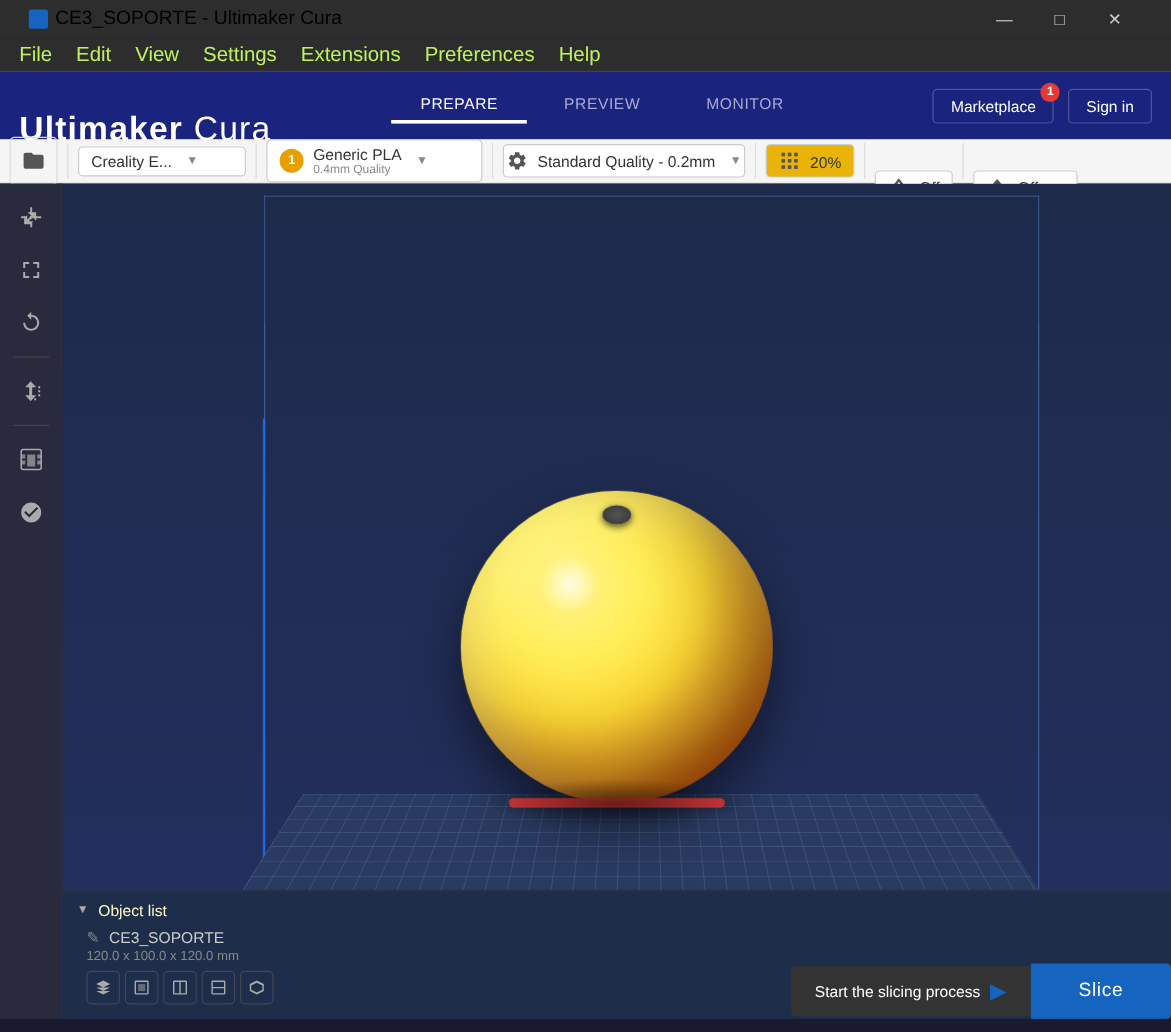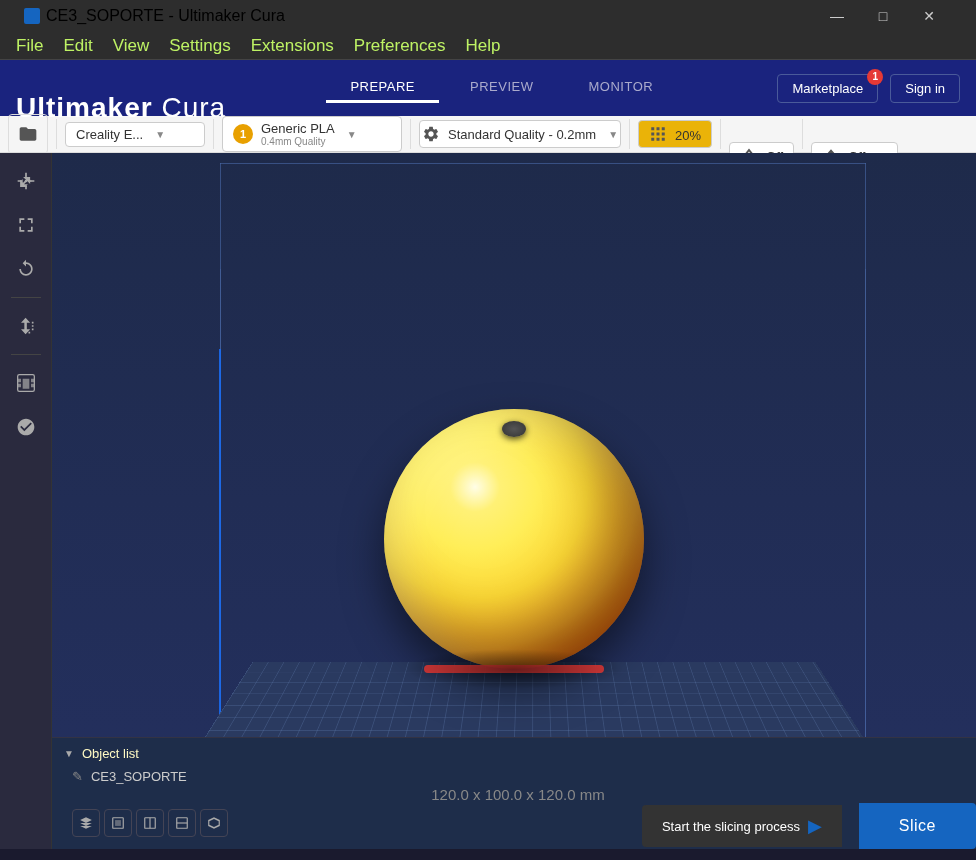--- a/index.html
+++ b/index.html
@@ -355,21 +355,21 @@
     .collapse-arrow { color: #aaa; font-size: 10px; }
     .object-list-title { color: #fef9c3; font-size: 13px; font-weight: 400; }
 
     #object-list-item {
       display: flex;
       align-items: center;
       gap: 8px;
       padding: 2px 8px;
     }
     .object-name { color: #ccc; font-size: 13px; }
-    .object-dims { color: #888; font-size: 15px; padding-left: 8px; text-align: center; }
+    .object-dims { color: #888; font-size: 11px; padding-left: 8px; }
 
     #object-actions {
       display: flex;
       gap: 4px;
       padding: 4px 8px;
       margin-top: 2px;
     }
     .action-icon-btn {
       width: 28px; height: 28px;
       background: none;
@@ -381,21 +381,21 @@
       font-size: 12px;
     }
 
     
     #slice-area {
       position: absolute;
       bottom: 0;
       right: 0;
       display: flex;
       align-items: center;
-      gap: 17px;
+      gap: 0;
     }
 
     #slice-tooltip {
       background: #333;
       color: white;
       padding: 10px 20px;
       font-size: 13px;
       border-radius: 4px 0 0 4px;
       display: flex;
       align-items: center;

